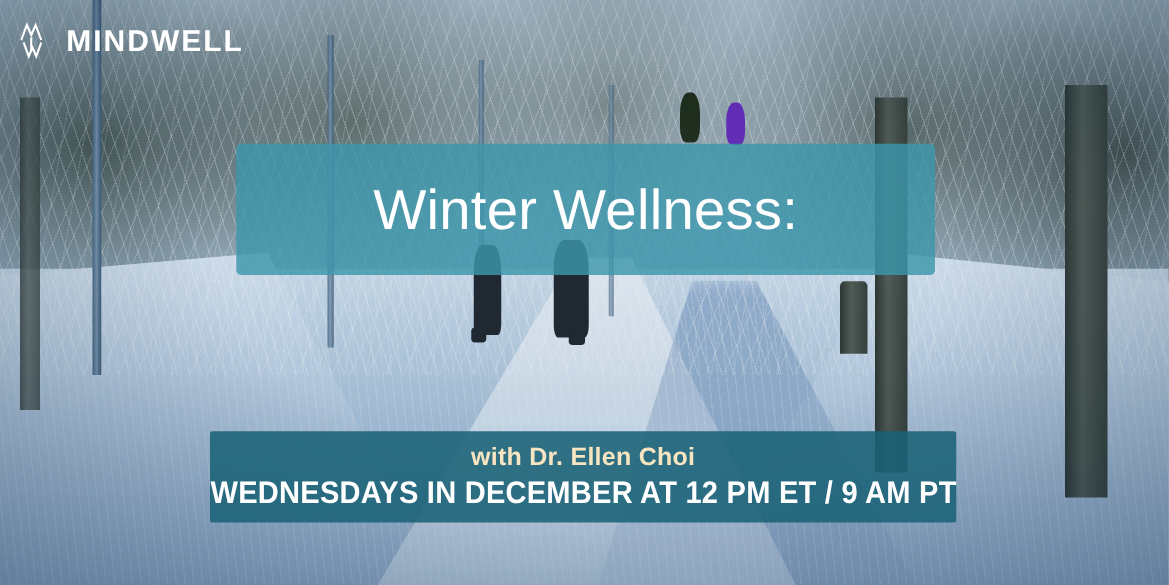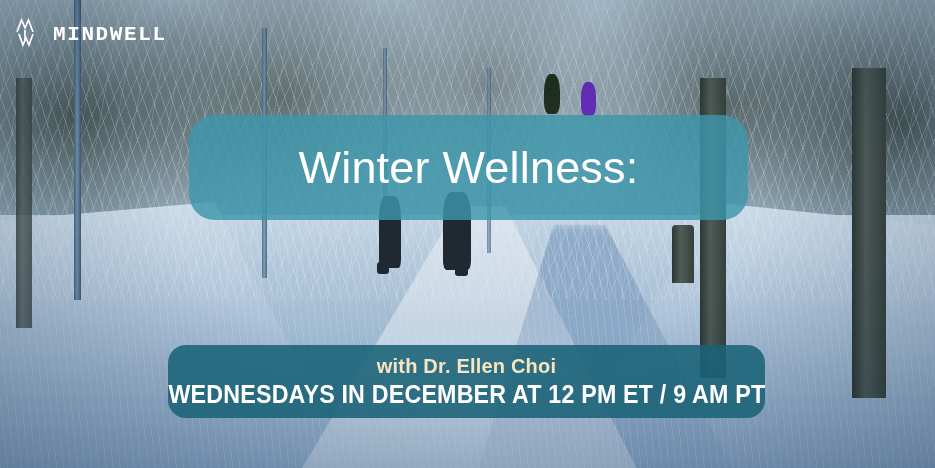--- a/index.html
+++ b/index.html
@@ -101,42 +101,42 @@
   }
   .vignette{
     position:absolute;inset:0;
     background:radial-gradient(ellipse 78% 86% at 50% 44%, transparent 40%, rgba(22,48,74,.38) 100%);
   }
 
   
   .logo{position:absolute;left:14px;top:17px;display:flex;align-items:center;gap:9px;z-index:30;}
   .logo-mark{width:30px;height:34px;display:block;}
   .logo-word{
-    color:#ffffff;font-size:21px;letter-spacing:1.6px;font-weight:600;
-    font-family:Liberation Mono, monospace;line-height:1;white-space:nowrap;
+    color:#ffffff;font-size:24px;letter-spacing:1.6px;font-weight:600;
+    font-family:Liberation Sans, sans-serif;line-height:1;white-space:nowrap;
   }
 
   
   .title-panel{
     position:absolute;left:189px;top:115px;width:559px;height:105px;
     background:rgba(61,150,171,.82);
-    border-radius:26px;
+    border-radius:4px;
     z-index:20;
     display:flex;flex-direction:column;align-items:center;justify-content:center;
   }
   .title-line{
     color:#ffffff;font-size:45px;line-height:46px;font-weight:400;
     letter-spacing:.2px;white-space:nowrap;text-align:center;
   }
 
   
   .info-banner{
     position:absolute;left:168px;top:345px;width:597px;height:73px;
     background:rgba(26,98,118,.88);
-    border-radius:18px;
+    border-radius:2px;
     z-index:20;
     display:flex;flex-direction:column;align-items:center;justify-content:center;
     gap:2px;
   }
   .speaker{
     color:#f7e4c0;font-size:20px;font-weight:bold;letter-spacing:.2px;white-space:nowrap;
   }
   .schedule{
     color:#ffffff;font-size:25px;font-weight:bold;letter-spacing:.2px;
     white-space:nowrap;transform:scaleX(.93);transform-origin:center;

